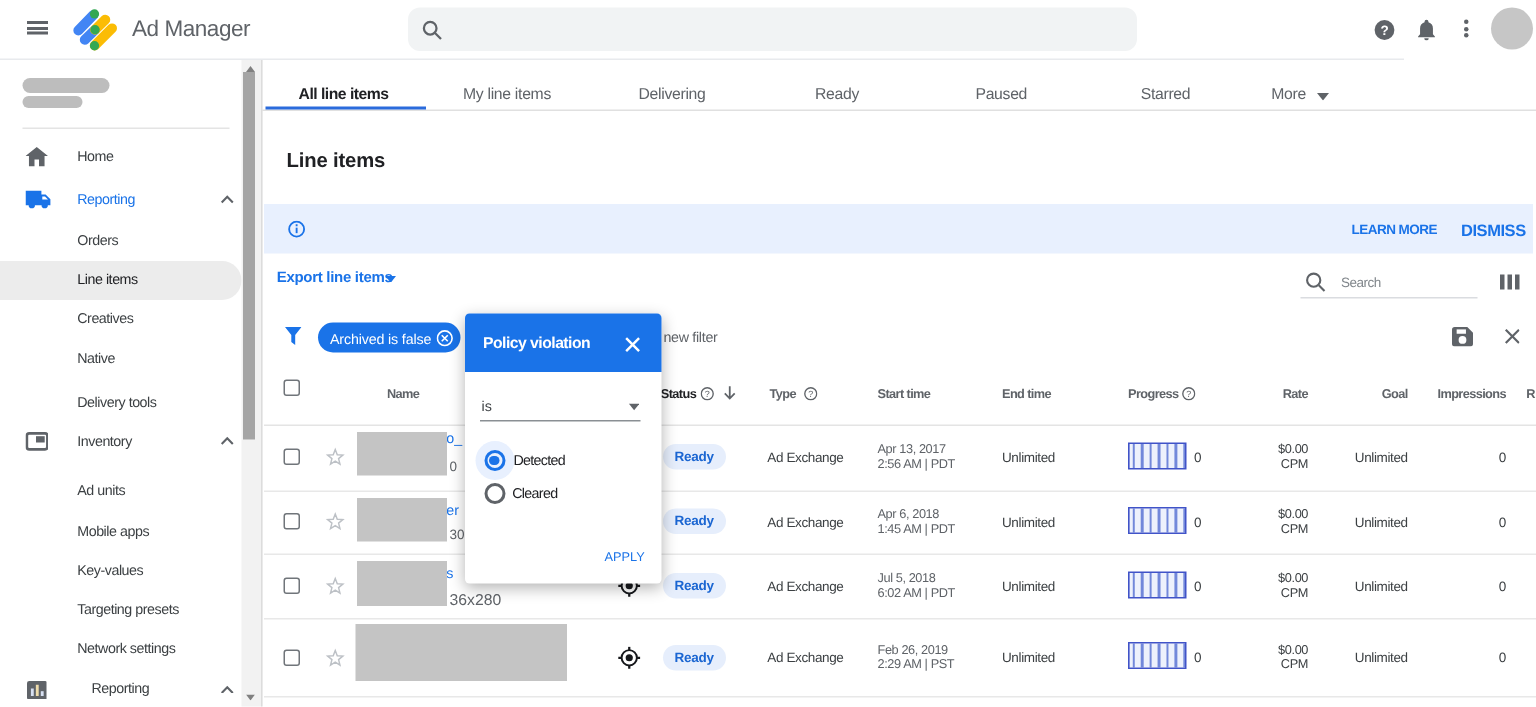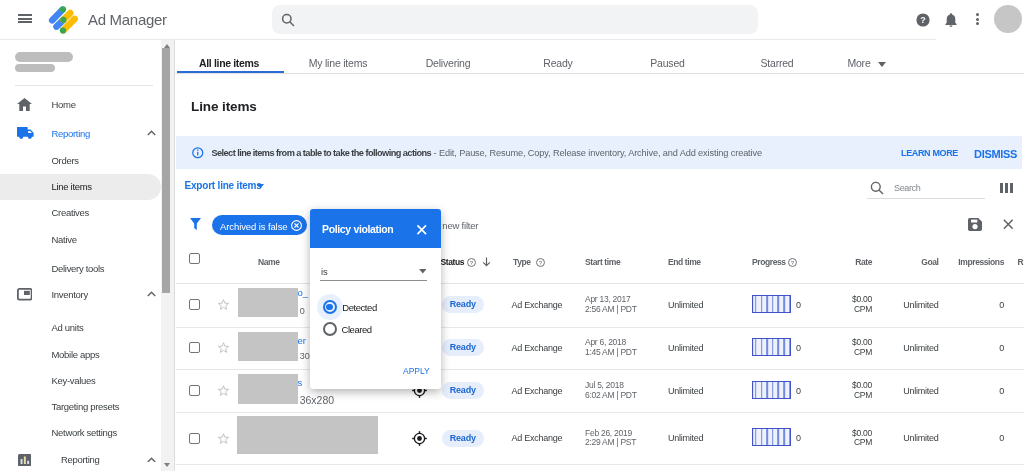--- a/index.html
+++ b/index.html
@@ -114,21 +114,20 @@
       <path d="M0 0 H8 L4 5 Z" fill="#5f6368"></path>
     </svg>
 <div class="abs" style="left:6px;top:31.2px;width:107px;height:2.2px;background:#2a6bdc;"></div>
 <div class="abs" style="left:20px;top:59px;font-size:13.5px;font-weight:bold;letter-spacing:-0.1px;color:#202124;">Line items</div>
 <div class="abs" style="left:4.5px;top:95.5px;width:846px;height:33px;background:#e8f0fe;"></div>
 <svg class="abs" style="left:21.2px;top:107px;" width="11.5" height="11.5" viewBox="0 0 12 12">
     <circle cx="6" cy="6" r="5.2" fill="none" stroke="#1a73e8" stroke-width="1.3"></circle>
     <rect x="5.35" y="5" width="1.3" height="3.8" fill="#1a73e8"></rect>
       <rect x="5.35" y="2.6" width="1.3" height="1.4" fill="#1a73e8"></rect>
   </svg>
-<div class="abs" style="left:40.4px;top:108px;font-size:9.2px;letter-spacing:-0.12px;color:#5f6368;white-space:pre;"><b style="color:#3c4043;letter-spacing:-0.55px;">Select line items from a table to take the following actions</b> - Edit, Pause, Resume, Copy, Release inventory, Archive, and Add existing creative</div>
 <div class="abs" style="left:730px;top:107.5px;font-size:9px;font-weight:bold;letter-spacing:-0.35px;color:#1a73e8;">LEARN MORE</div>
 <div class="abs" style="left:803px;top:107.5px;font-size:11px;font-weight:bold;letter-spacing:-0.3px;color:#1a73e8;">DISMISS</div>
 <div class="abs" style="left:13.5px;top:140px;font-size:10px;font-weight:bold;letter-spacing:-0.2px;color:#1a73e8;">Export line items</div>
 <svg class="abs" style="left:86px;top:143.5px;" width="7" height="4.5" viewBox="0 0 8 5">
       <path d="M0 0 H8 L4 5 Z" fill="#1a73e8"></path>
     </svg>
 <svg class="abs" style="left:699px;top:140.5px;" width="14" height="14" viewBox="0 0 14 14">
     <circle cx="5.8" cy="5.8" r="4.4" fill="none" stroke="#5f6368" stroke-width="1.4"></circle>
     <line x1="9.2" y1="9.2" x2="13" y2="13" stroke="#5f6368" stroke-width="1.4"></line>
   </svg>

